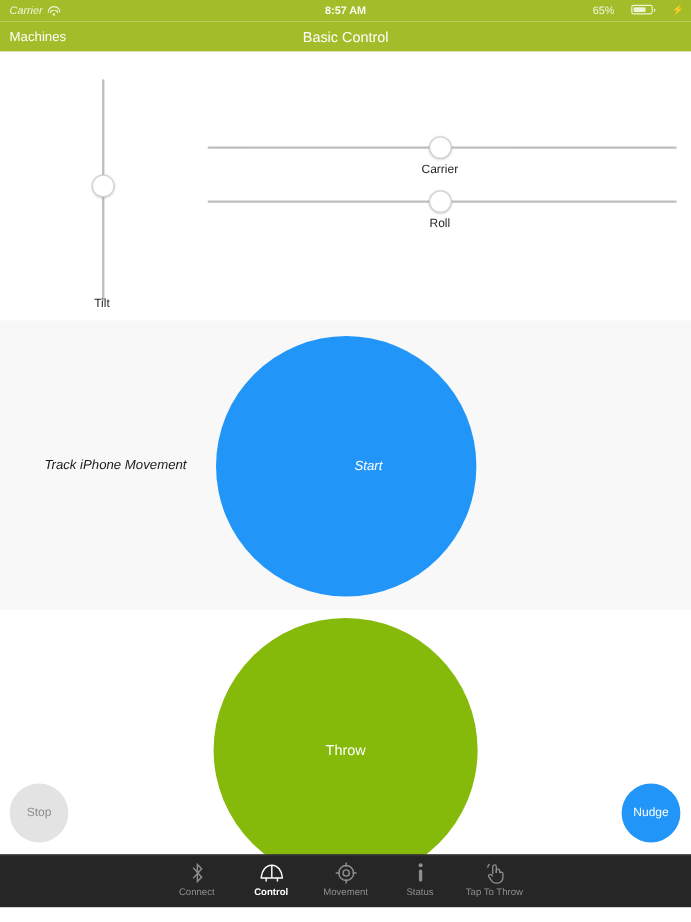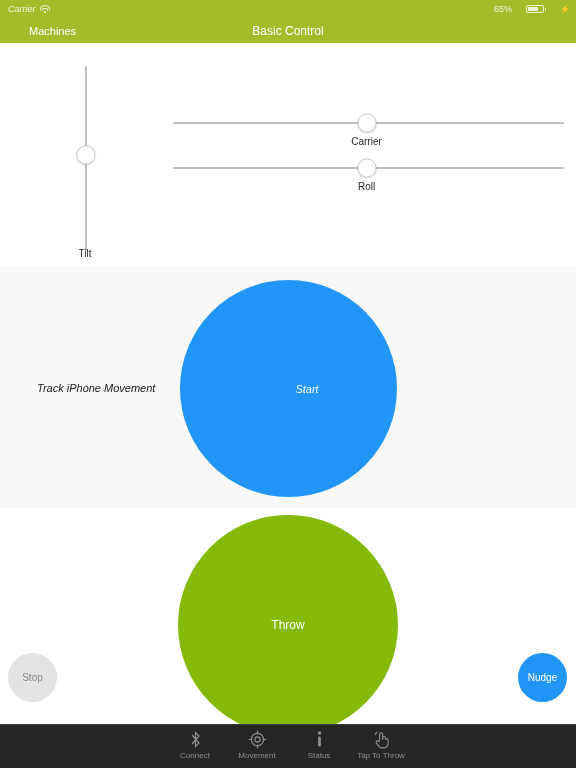--- a/index.html
+++ b/index.html
@@ -46,21 +46,21 @@
     left: 0; right: 0;
     text-align: center;
     font-size: 9px;
     font-weight: bold;
     color: #fbfdf3;
   }
   .status-right {
     position: absolute;
     right: 6px;
     display: flex;
-    align-items: center;
+    align-items: flex-start;
     gap: 14px;
     font-size: 9px;
   }
   .wifi-icon { display: inline-block; width: 10px; height: 9px; position: relative; }
   .wifi-icon span {
     position: absolute;
     border: 1.2px solid #eef4d6;
     border-bottom: none;
     border-radius: 50% 50% 0 0 / 100% 100% 0 0;
     left: 50%;
@@ -101,21 +101,21 @@
   .nav-bar {
     position: absolute;
     left: 0; top: 18px;
     width: 576px;
     height: 25px;
     background: #a2bc2a;
     border-bottom: 0.5px solid #93ad1f;
   }
   .nav-back {
     position: absolute;
-    left: 29px; top: 50%;
+    left: 8px; top: 50%;
     transform: translateY(-50%);
     color: #ffffff;
     font-size: 11px;
     cursor: pointer;
     text-align: right;
   }
   .nav-title {
     position: absolute;
     left: 0; right: 0; top: 50%;
     transform: translateY(-50%);
@@ -288,21 +288,21 @@
     background: #2196f8;
   }
   .nudge-circle .cap {
     color: #ffffff;
     font-size: 10px;
   }
 
   
   .tab-bar {
     position: absolute;
-    left: 0; bottom: 0;
+    left: 0; bottom: 12px;
     width: 576px;
     height: 43px;
     background: #262626;
     display: flex;
     align-items: flex-start;
     justify-content: center;
     gap: 0;
     border-top: 0.5px solid #3a3a3a;
   }
   .tab-item {
@@ -337,20 +337,21 @@
 
   <div class="status-bar">
     <div class="status-left">
       <span>Carrier</span>
       <span class="wifi-icon">
         <span class="w1"></span>
           <span class="w2"></span>
           <span class="w3"></span>
       </span>
     </div>
+    <div class="status-center">8:57 AM</div>
     <div class="status-right">
       <span>65%</span>
       <span class="battery">
         <span class="battery-fill"></span>
       </span>
       <span class="bolt">⚡</span>
     </div>
   </div>
 
   <div class="nav-bar">
@@ -408,20 +409,33 @@
 
     <div class="tab-item">
       <span class="tab-icon">
         <svg width="15" height="19" viewBox="0 0 15 19" fill="none" stroke="currentColor" stroke-width="1.2">
           <path d="M4 5 L11 13 L7.5 16.5 L7.5 2.5 L11 6 L4 14"></path>
         </svg>
       </span>
       <span class="tab-label">Connect</span>
     </div>
 
+    <div class="tab-item active">
+      <span class="tab-icon">
+        <svg width="21" height="19" viewBox="0 0 21 19" fill="none" stroke="currentColor" stroke-width="1.2">
+          <path d="M10.5 3 C5.5 3 2.2 7.5 1.6 13.5"></path>
+          <path d="M10.5 3 C15.5 3 18.8 7.5 19.4 13.5"></path>
+          <path d="M10.5 3 L10.5 13.5"></path>
+          <path d="M5.8 13.5 L5.8 16.5"></path>
+          <path d="M15.2 13.5 L15.2 16.5"></path>
+          <path d="M1.2 13.6 L19.8 13.6"></path>
+        </svg>
+      </span>
+      <span class="tab-label">Control</span>
+    </div>
 
     <div class="tab-item">
       <span class="tab-icon">
         <svg width="19" height="19" viewBox="0 0 19 19" fill="none" stroke="currentColor" stroke-width="1.2">
           <circle cx="9.5" cy="9.5" r="6.2"></circle>
           <circle cx="9.5" cy="9.5" r="2.6"></circle>
           <path d="M9.5 0.8 L9.5 4.2 M9.5 14.8 L9.5 18.2 M0.8 9.5 L4.2 9.5 M14.8 9.5 L18.2 9.5"></path>
         </svg>
       </span>
       <span class="tab-label">Movement</span>

